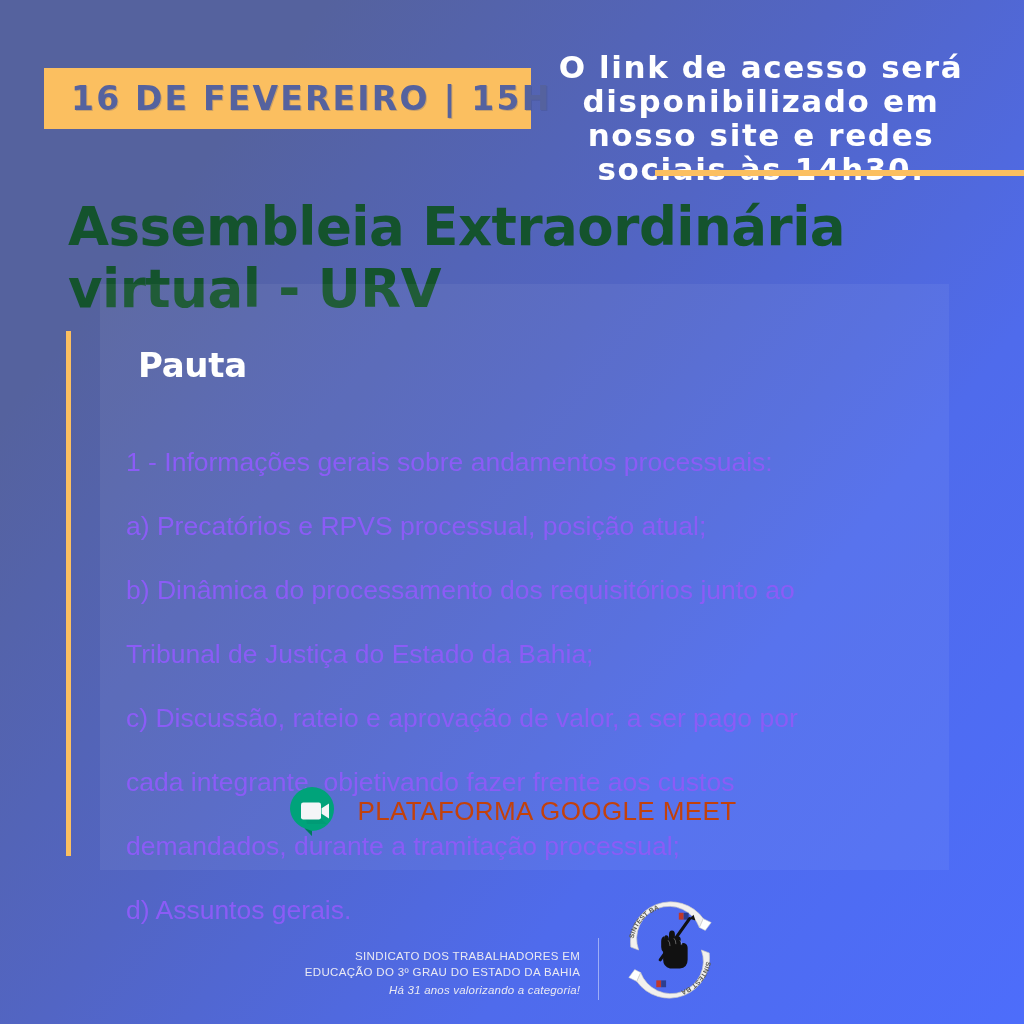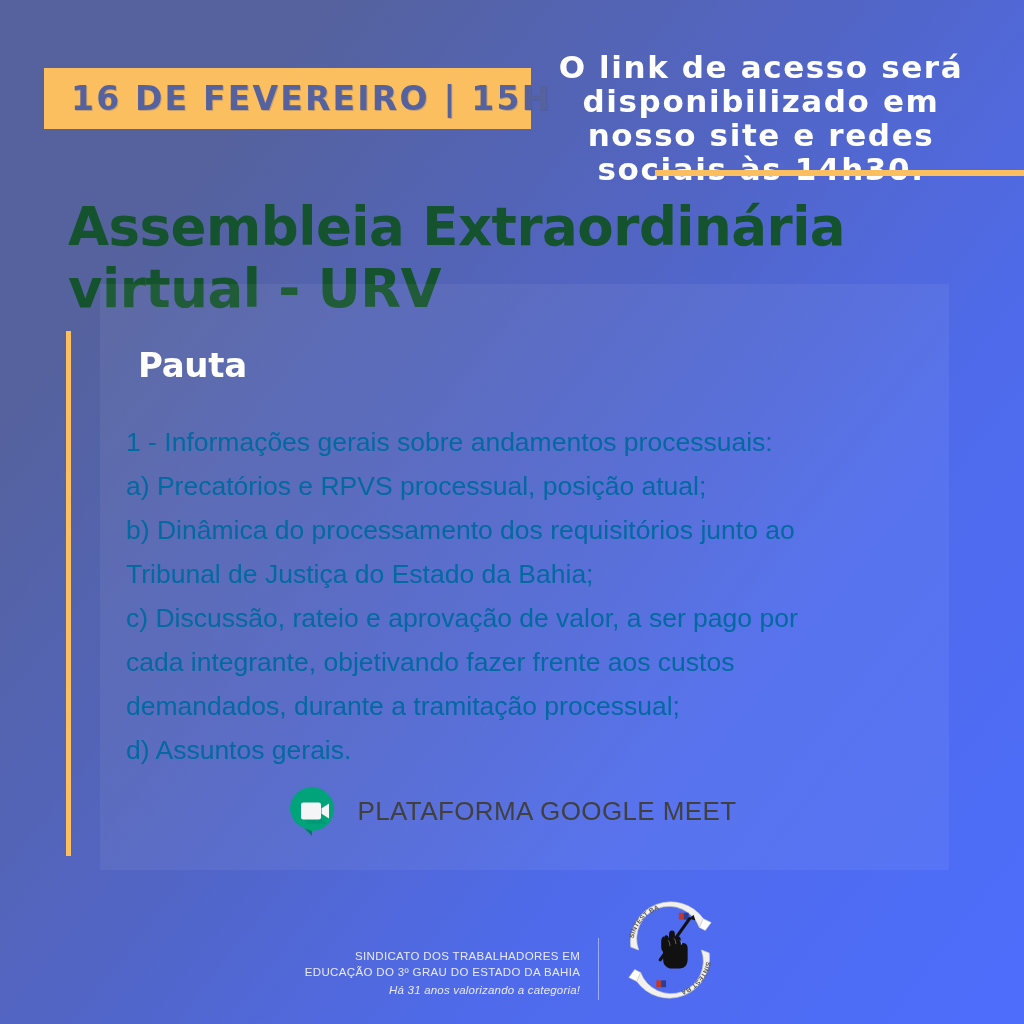--- a/index.html
+++ b/index.html
@@ -112,41 +112,42 @@
   #agenda-list {
     position: absolute;
     left: 126px;
     top: 420px;
     width: 805px;
   }
   #agenda-list .agenda-line {
     font-family: "Liberation Sans", sans-serif;
     font-size: 26.5px;
     line-height: 44px;
-    color: #0369a1;
-    white-space: nowrap;
+    color: #8b5cf6;
+    white-space: nowrap;
+    margin-top: 20px;
   }
 
   
   #meet-row {
     position: absolute;
     left: 0;
     top: 784px;
     width: 1024px;
     display: flex;
     align-items: center;
     justify-content: center;
     gap: 16px;
   }
   #meet-icon { width: 54px; height: 54px; display: block; }
   #meet-label {
     font-family: "Liberation Sans", sans-serif;
     font-size: 26px;
     letter-spacing: .4px;
-    color: #404040;
+    color: #c2410c;
   }
 
   
   #footer {
     position: absolute;
     left: 0;
     top: 900px;
     width: 1024px;
     display: flex;
     align-items: flex-end;

